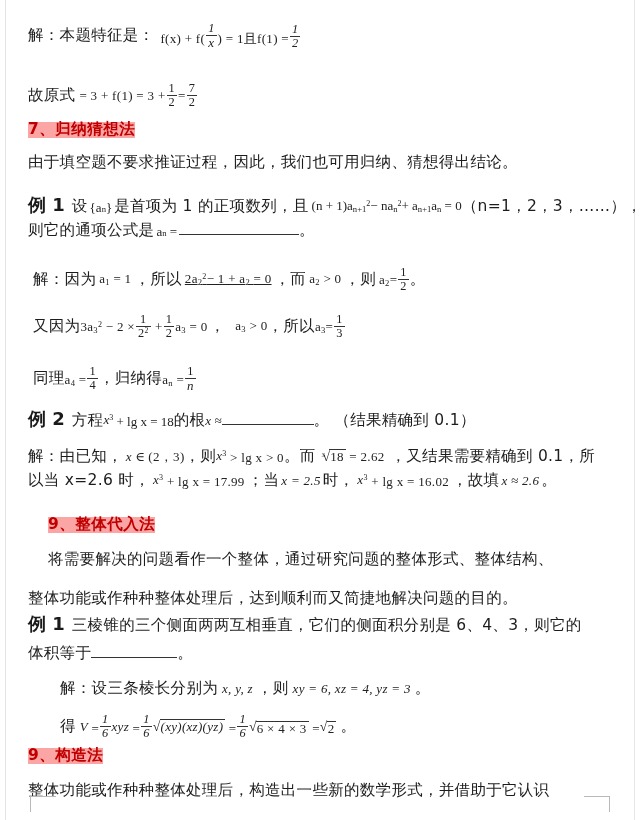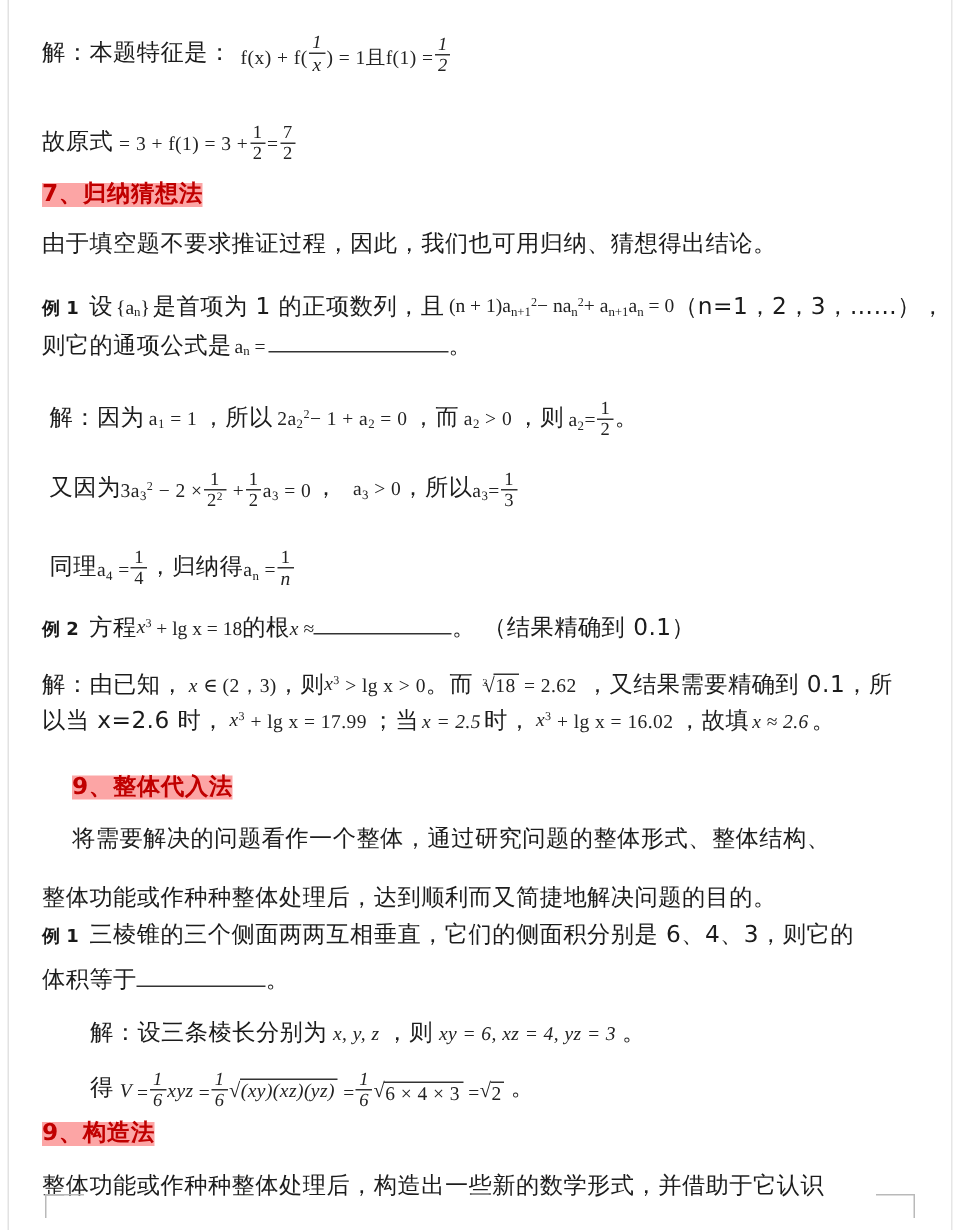--- a/index.html
+++ b/index.html
@@ -50,21 +50,21 @@
     letter-spacing: 0.3px;
     color: #1c1c1c;
   }
   .heading {
     font-weight: bold;
     font-size: 15.5px;
     letter-spacing: 0.5px;
   }
   .ex-label {
     font-weight: bold;
-    font-size: 12px;
+    font-size: 18px;
   }
 
   
   .math {
     font-family: "Liberation Serif", "DejaVu Serif", serif;
     font-style: italic;
     font-size: 13px;
     color: #222;
     vertical-align: middle;
   }
@@ -152,21 +152,21 @@
       <span>= 0</span></span><span class="cn">（n=1，2，3，……），</span>
   </div>
 
   <div class="line" style="left:28px; top:222px;">
     <span class="cn">则它的通项公式是</span><span class="math" style="margin:0 2px;"><span class="math up">a</span><sub>n</sub>
       <span class="math up">=</span></span><span class="blank" style="width:120px;"></span><span class="cn">。</span>
   </div>
 
   <div class="line cn" style="left:33px; top:266px;">
     <span>解：因为</span><span class="math up" style="margin:0 3px;"><span>a</span><sub>1</sub>
-      <span>= 1</span></span><span>，所以</span><span class="math up" style="margin:0 3px;"><span>2a</span><sub>2</sub><sup>2</sup><span>− 1 + a</span><sub>2</sub>
+      <span>= 1</span></span><span>，所以</span><span class="math up" style="margin:0 3px;text-decoration:underline;"><span>2a</span><sub>2</sub><sup>2</sup><span>− 1 + a</span><sub>2</sub>
       <span>= 0</span></span><span>，而</span><span class="math up" style="margin:0 3px;"><span>a</span><sub>2</sub>
       <span>&gt; 0</span></span><span>，则</span><span class="math up" style="margin-left:3px;"><span>a</span><sub>2</sub><span>=</span><span class="frac"><span>1</span><span class="den">2</span></span></span><span>。</span>
   </div>
 
   <div class="line cn" style="left:33px; top:313px;">
     <span>又因为</span><span class="math up"><span>3a</span><sub>3</sub><sup>2</sup>
       <span>− 2 ×</span><span class="frac"><span>1</span><span class="den"><span>2</span><sup>2</sup></span></span>
       <span>+</span><span class="frac"><span>1</span><span class="den">2</span></span><span>a</span><sub>3</sub>
       <span>= 0</span></span><span class="cn" style="margin:0 2px;">，</span><span class="math up" style="margin-left:8px;"><span>a</span><sub>3</sub>
       <span>&gt; 0</span></span><span>，所以</span><span class="math up"><span>a</span><sub>3</sub><span>=</span><span class="frac"><span>1</span><span class="den">3</span></span></span>

